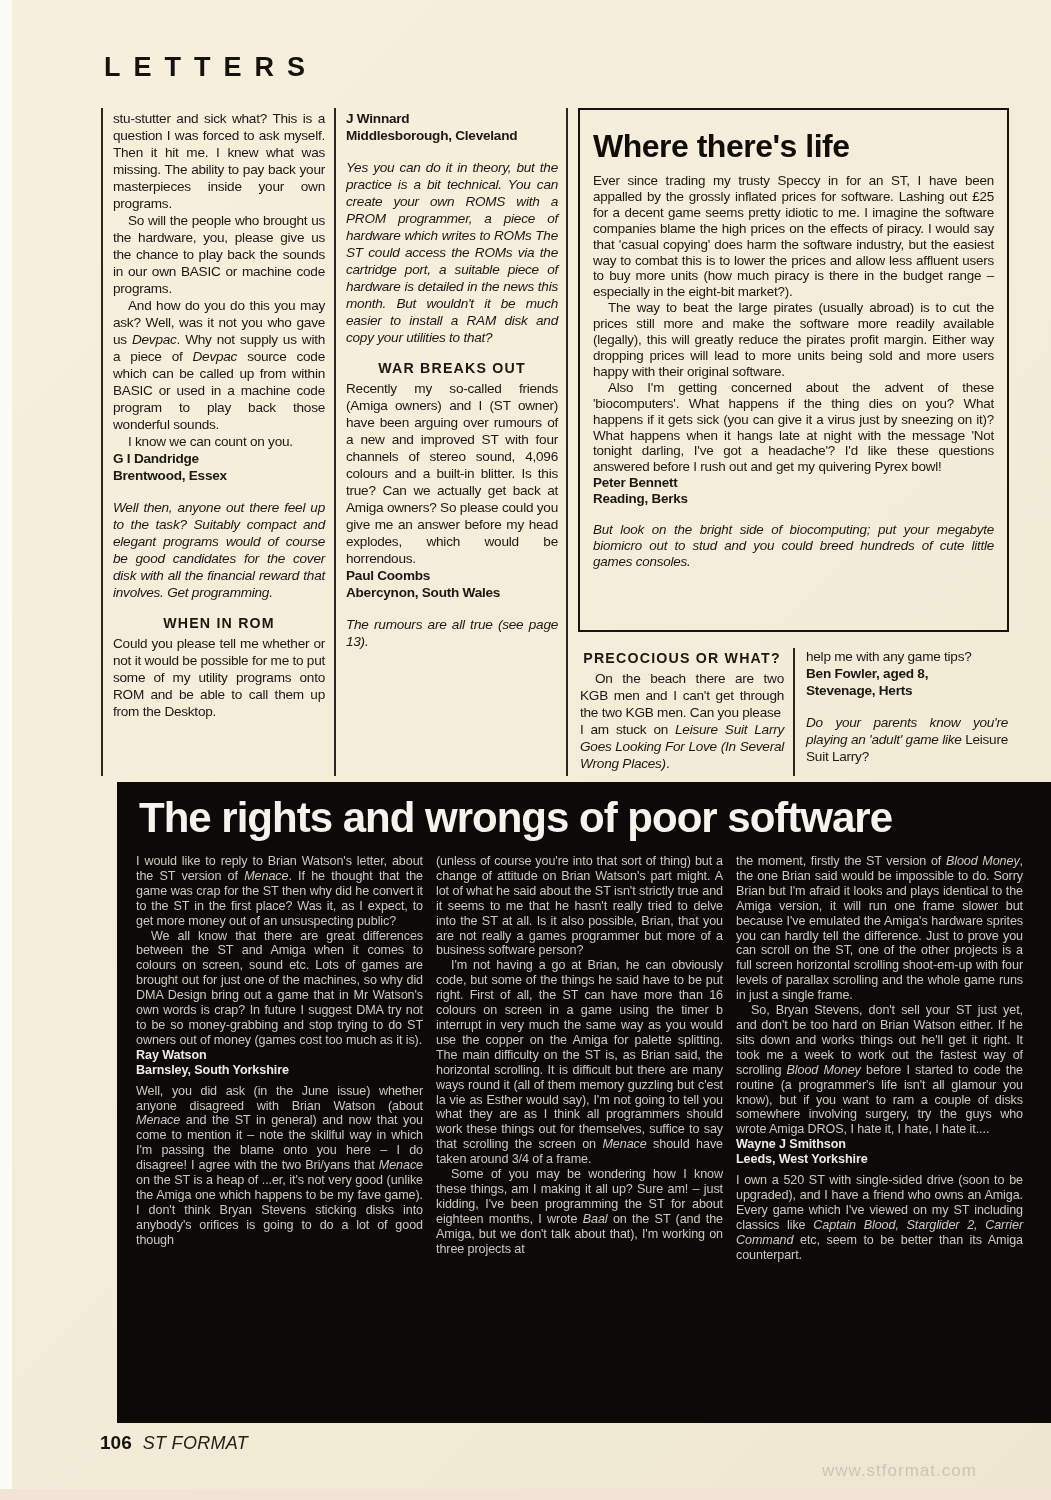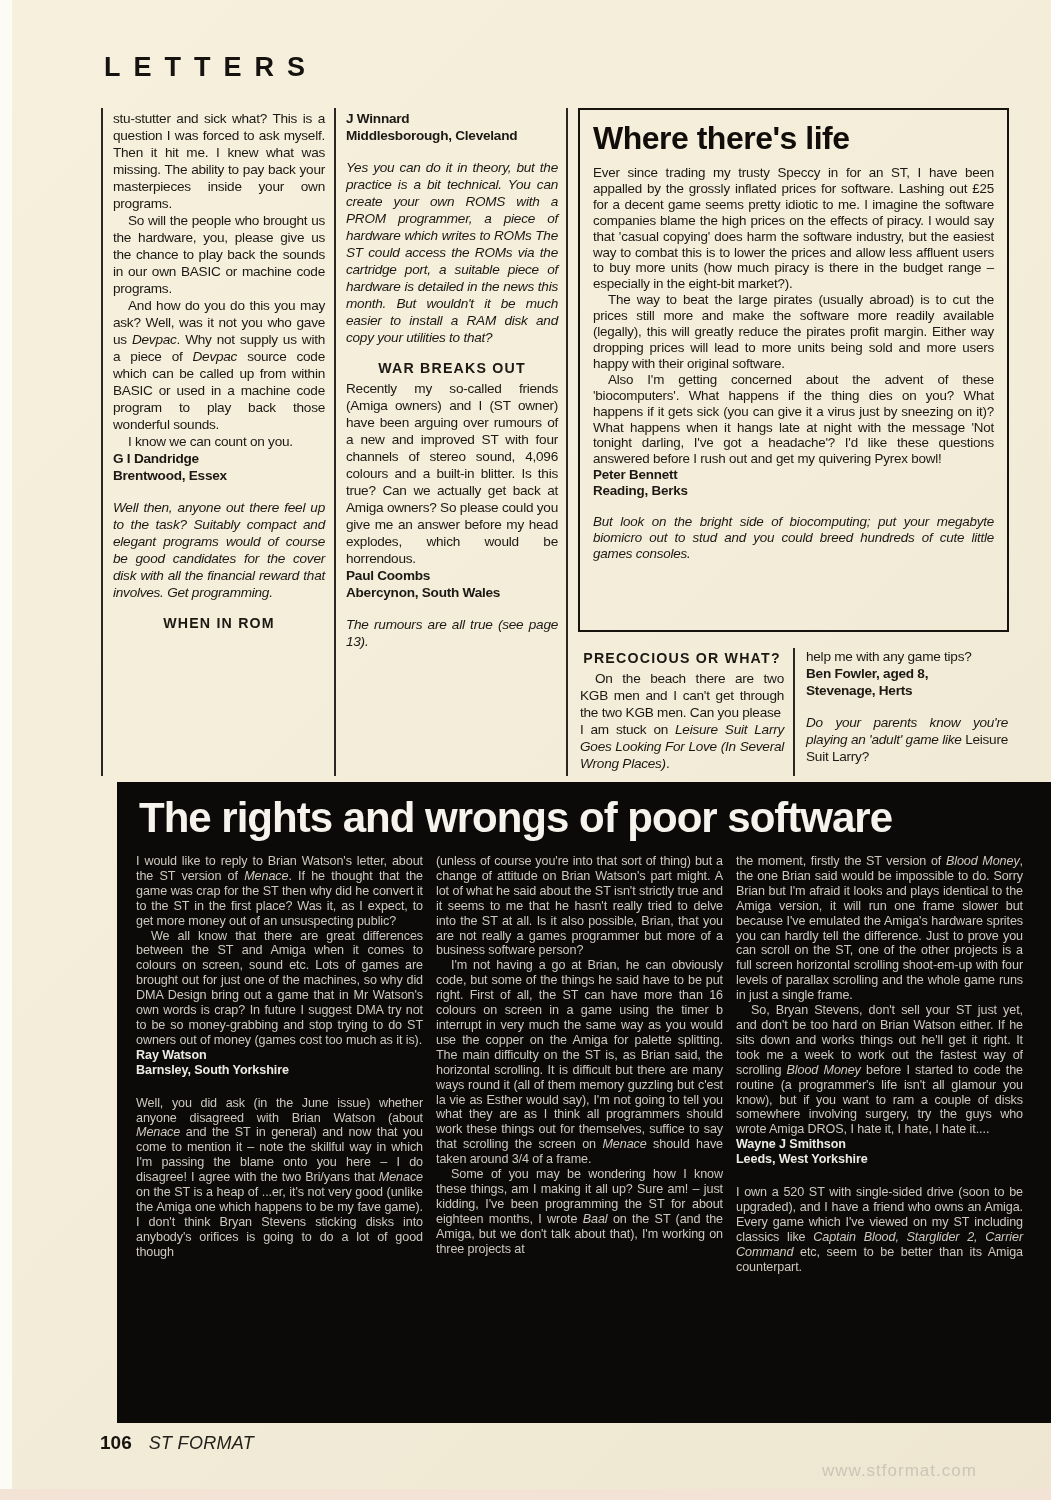--- a/index.html
+++ b/index.html
@@ -34,40 +34,40 @@
   .gap{margin-top:15px;}
   .head{font-weight:bold;text-align:center;letter-spacing:1.2px;margin:14px 0 3px;font-size:14.2px;}
   .head.first{margin-top:2px;}
 
   #top-col1{left:113px;top:110px;width:212px;}
   #top-col2{left:346px;top:110px;width:212px;}
 
   
   #life-box{position:absolute;left:578px;top:108px;width:431px;height:524px;
     border:2px solid #17130f;background:transparent;padding:8px 13px;box-sizing:border-box;}
-  #life-title{font-size:32px;font-weight:bold;letter-spacing:-0.5px;margin:2px 0 8px;color:#100d0a;}
+  #life-title{font-size:32px;font-weight:bold;letter-spacing:-0.5px;margin:10px 0 8px;color:#100d0a;}
   #life-box .para{font-size:13.4px;line-height:15.9px;letter-spacing:-0.2px;}
 
   #prec-left{left:580px;top:648px;width:204px;}
   #prec-right{left:806px;top:648px;width:202px;}
 
   
   #feature{position:absolute;left:117px;top:782px;width:967px;height:641px;background:#0c0a08;}
   #feature-title{position:absolute;left:22px;top:12px;font-size:42px;font-weight:bold;
     letter-spacing:-1px;color:#f5f3ec;margin:0;white-space:nowrap;}
   .featcol{position:absolute;top:72px;width:287px;font-size:12.6px;line-height:14.9px;
     letter-spacing:-0.1px;color:#ccc8bf;}
   #feat-col1{left:19px;}
   #feat-col2{left:319px;}
   #feat-col3{left:619px;}
   .featcol .sig{color:#eceae3;}
-  .featcol .gap{margin-top:18px;}
+  .featcol .gap{margin-top:6px;}
 
   
-  #footer{position:absolute;left:100px;top:1432px;display:flex;align-items:baseline;gap:17px;}
+  #footer{position:absolute;left:100px;top:1432px;display:flex;align-items:baseline;gap:11px;}
   #page-number{font-size:19px;font-weight:bold;color:#17130f;}
   #magazine-name{font-size:18px;font-style:italic;color:#24201b;letter-spacing:0.3px;}
   #watermark{position:absolute;left:822px;top:1461px;font-size:17px;color:#cdc5b6;letter-spacing:1px;}
 </style>
 </head>
 <body>
 
 <div id="page">
   <div id="scan-edge-left"></div>
   <div id="scan-edge-bottom"></div>
@@ -81,20 +81,21 @@
 
   <div class="lettercol" id="top-col1">
       <p class="para p"><span>stu-stutter and sick what? This is a question I was forced to ask myself. Then it hit me. I knew what was missing. The ability to pay back your masterpieces inside your own programs.</span></p>
       <p class="para ind"><span>So will the people who brought us the hardware, you, please give us the chance to play back the sounds in our own BASIC or machine code programs.</span></p>
       <p class="para ind"><span>And how do you do this you may ask? Well, was it not you who gave us </span><span class="alt">Devpac</span><span>. Why not supply us with a piece of </span><span class="alt">Devpac</span><span> source code which can be called up from within BASIC or used in a machine code program to play back those wonderful sounds.</span></p>
       <p class="para ind"><span>I know we can count on you.</span></p>
       <p class="para sig"><span>G I Dandridge</span></p>
       <p class="para sig"><span>Brentwood, Essex</span></p>
       <p class="para reply gap"><span>Well then, anyone out there feel up to the task? Suitably compact and elegant programs would of course be good candidates for the cover disk with all the financial reward that involves. Get programming.</span></p>
       <p class="para head"><span>WHEN IN ROM</span></p>
+      <p class="para p"><span>Could you please tell me whether or not it would be possible for me to put some of my utility programs onto ROM and be able to call them up from the Desktop.</span></p>
     </div>
   <div class="lettercol" id="top-col2">
       <p class="para sig"><span>J Winnard</span></p>
       <p class="para sig"><span>Middlesborough, Cleveland</span></p>
       <p class="para reply gap"><span>Yes you can do it in theory, but the practice is a bit technical. You can create your own ROMS with a PROM programmer, a piece of hardware which writes to ROMs  The ST could access the ROMs via the cartridge port, a suitable piece of hardware is detailed in the news this month. But wouldn't it be much easier to install a RAM disk and copy your utilities to that?</span></p>
       <p class="para head"><span>WAR BREAKS OUT</span></p>
       <p class="para p"><span>Recently my so-called friends (Amiga owners) and I (ST owner) have been arguing over rumours of a new and improved ST with four channels of stereo sound, 4,096 colours and a built-in blitter. Is this true? Can we actually get back at Amiga owners? So please could you give me an answer before my head explodes, which would be horrendous.</span></p>
       <p class="para sig"><span>Paul Coombs</span></p>
       <p class="para sig"><span>Abercynon, South Wales</span></p>
       <p class="para reply gap"><span>The rumours are all true (see page 13).</span></p>

